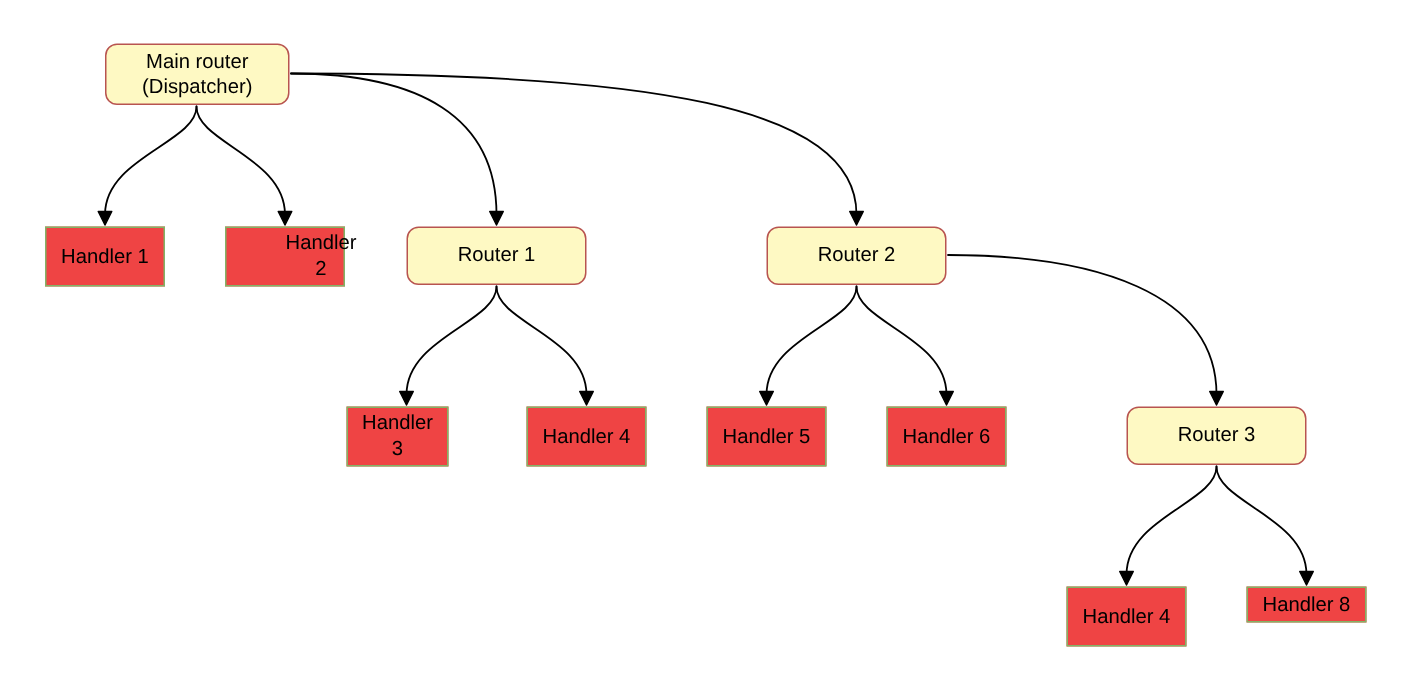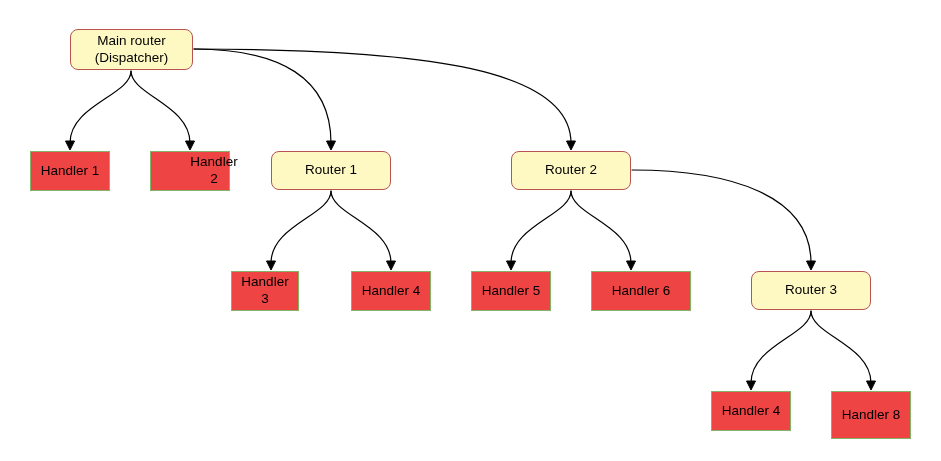--- a/index.html
+++ b/index.html
@@ -122,26 +122,26 @@
       </div>
       <div class="node node-handler" style="left: 231px; top: 271px; width: 68px; height: 40px; text-align: center;">
         <span class="node-label">Handler 3</span>
       </div>
       <div class="node node-handler" style="left: 351px; top: 271px; width: 80px; height: 40px;">
         <span class="node-label">Handler 4</span>
       </div>
       <div class="node node-handler" style="left: 471px; top: 271px; width: 80px; height: 40px;">
         <span class="node-label">Handler 5</span>
       </div>
-      <div class="node node-handler" style="left: 591px; top: 271px; width: 100px; height: 40px;">
+      <div class="node node-handler" style="left: 591px; top: 271px; width: 80px; height: 40px;">
         <span class="node-label">Handler 6</span>
       </div>
       <div class="node node-router" style="left: 751px; top: 271px; width: 120px; height: 39px;">
         <span class="node-label">Router 3</span>
       </div>
       <div class="node node-handler" style="left: 711px; top: 391px; width: 80px; height: 40px;">
         <span class="node-label">Handler 4</span>
       </div>
-      <div class="node node-handler" style="left: 831px; top: 391px; width: 80px; height: 48px; justify-content: center;">
+      <div class="node node-handler" style="left: 831px; top: 391px; width: 80px; height: 24px; justify-content: center;">
         <span class="node-label">Handler 8</span>
       </div>
     </div>
 </div>
 
 </body></html>

